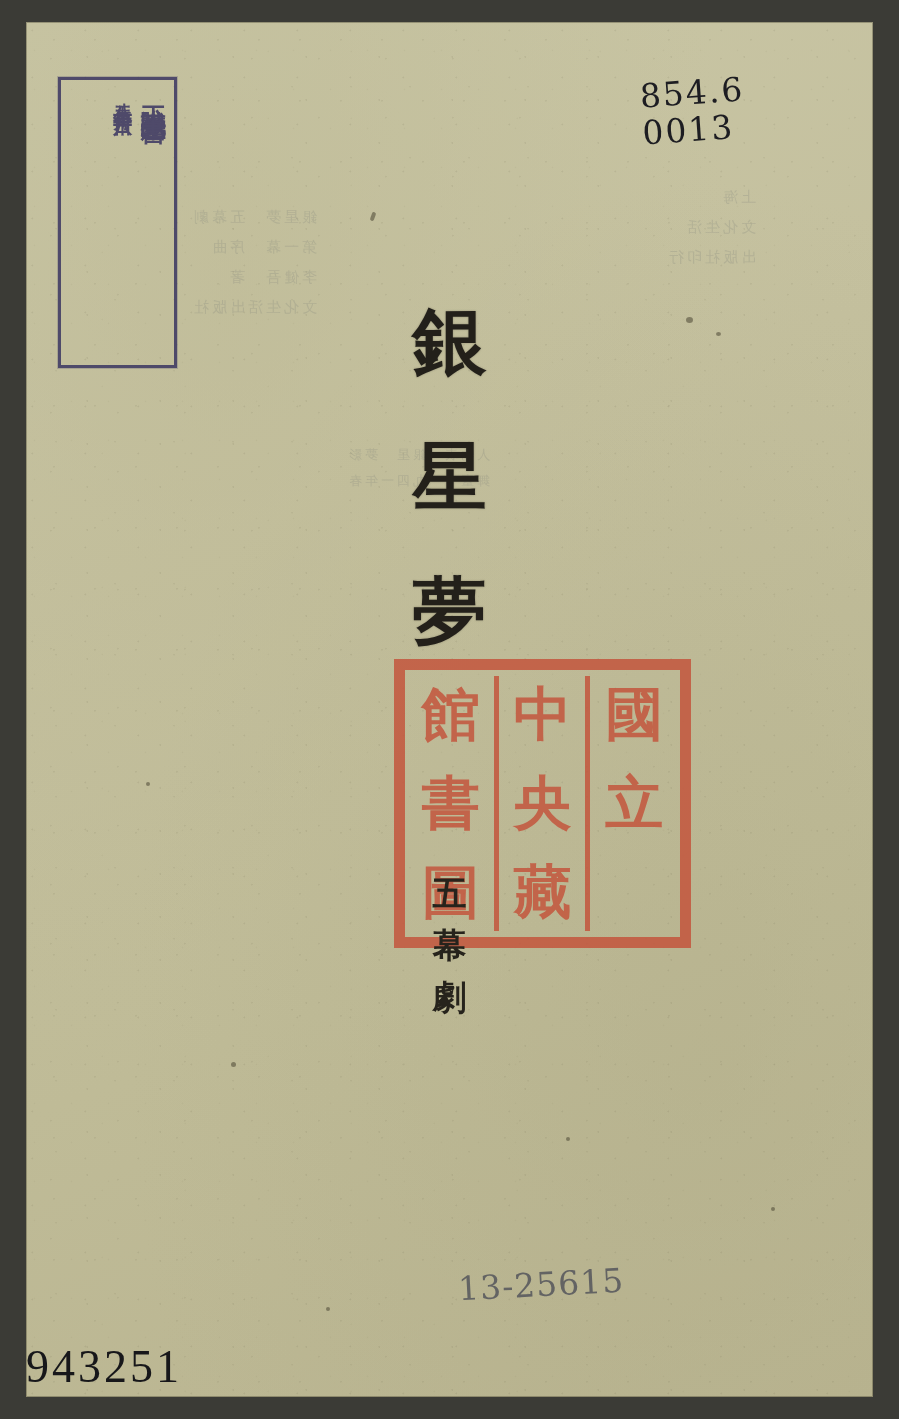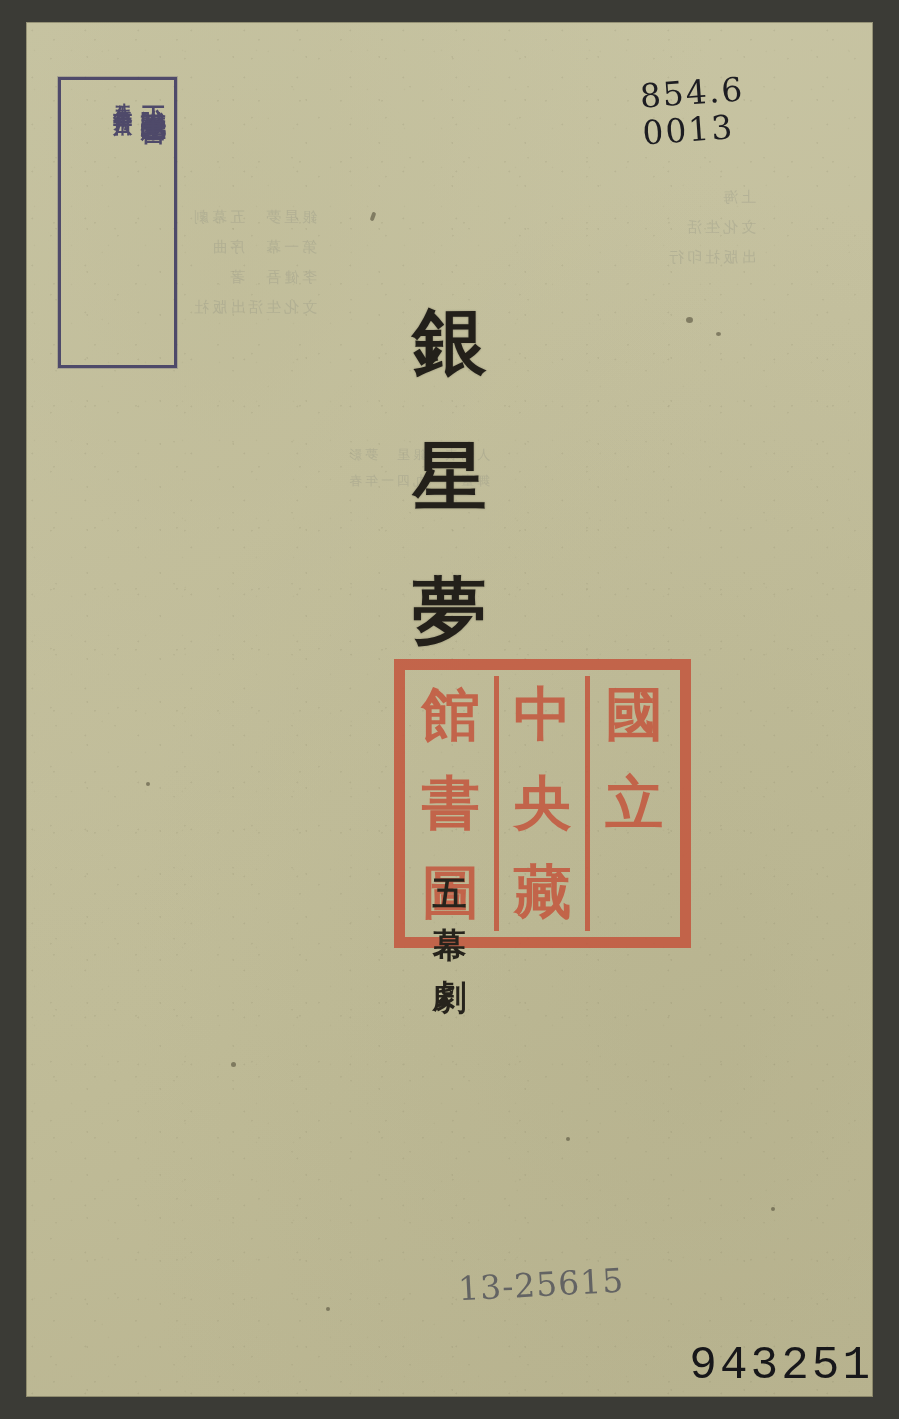--- a/index.html
+++ b/index.html
@@ -187,23 +187,23 @@
     letter-spacing: 1px;
     opacity: 0.85;
     white-space: pre;
   }
 
   
   #accession {
     position: absolute;
     left: 0; right: 0;
     top: 1318px;
-    text-align: right;
+    text-align: left;
     color: #17171a;
-    font-family: Liberation Mono, monospace;
+    font-family: Liberation Serif, serif;
     font-size: 46px;
     letter-spacing: 3px;
     font-weight: 500;
   }
 
   
   .speck {
     position: absolute;
     border-radius: 50%;
     background: #4a4533;

